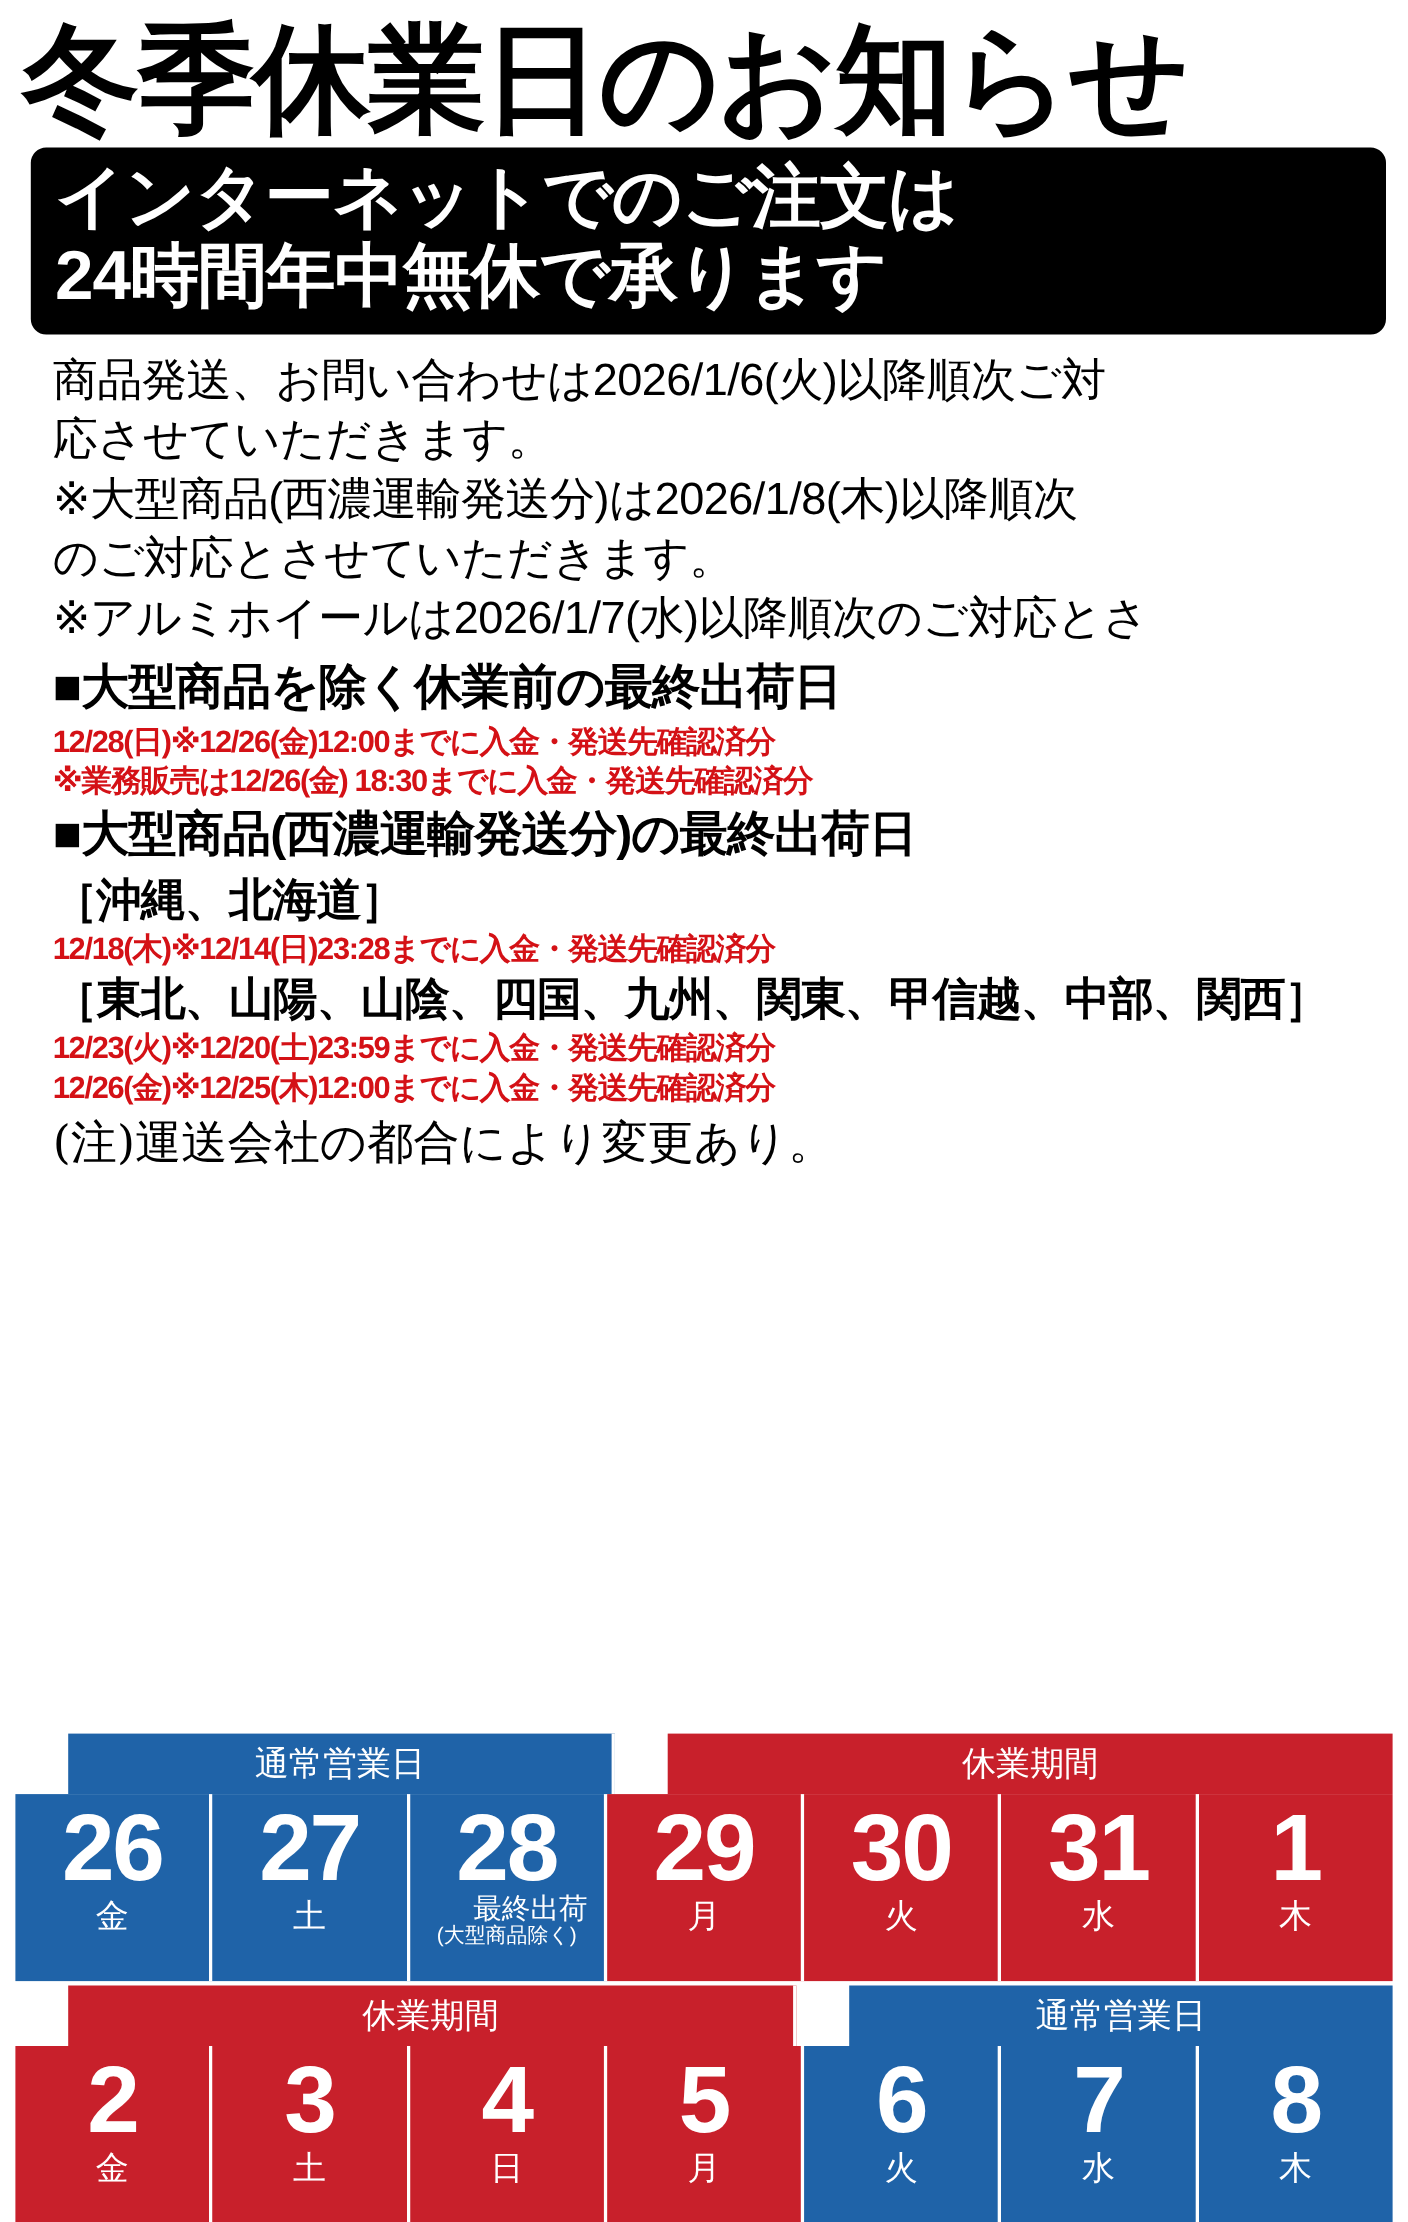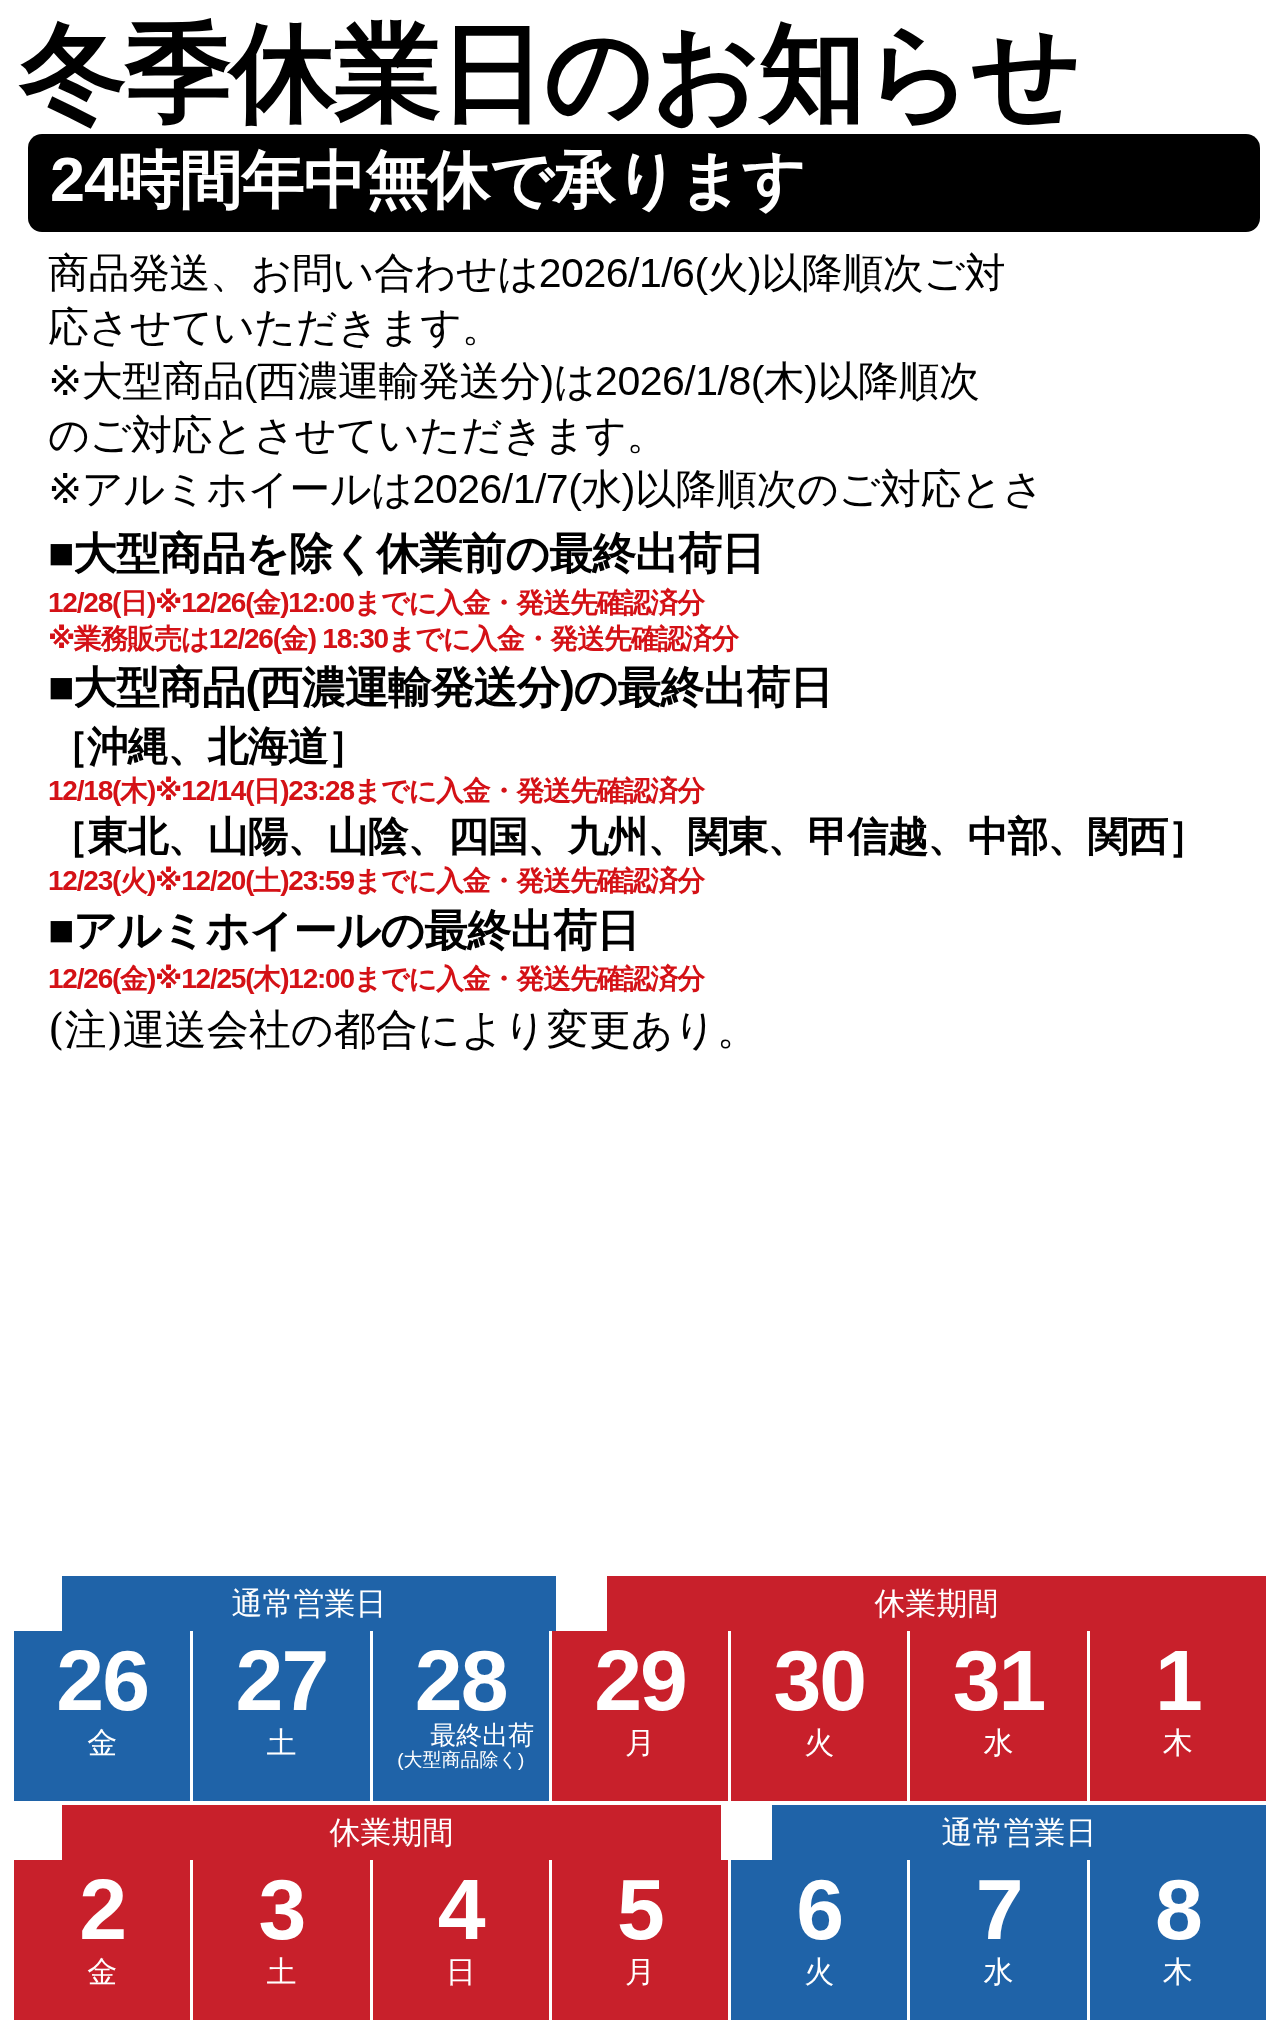--- a/index.html
+++ b/index.html
@@ -162,20 +162,21 @@
   .spacer-row { height: 4px; background: #fff; }
 </style>
 </head>
 <body>
 
 <div class="page">
 
   <h1 class="headline">冬季休業日のお知らせ</h1>
 
   <div class="banner">
+    <div class="banner-line">インターネットでのご注文は</div>
     <div class="banner-line">24時間年中無休で承ります</div>
   </div>
 
   <div class="body-block">
     <div class="body-line">商品発送、お問い合わせは2026/1/6(火)以降順次ご対</div>
     <div class="body-line">応させていただきます。</div>
     <div class="body-line">※大型商品(西濃運輸発送分)は2026/1/8(木)以降順次</div>
     <div class="body-line">のご対応とさせていただきます。</div>
     <div class="body-line">※アルミホイールは2026/1/7(水)以降順次のご対応とさ</div>
   </div>
@@ -188,21 +189,20 @@
 
   <div class="section">
     <div class="sec-head">■大型商品(西濃運輸発送分)の最終出荷日</div>
     <div class="sec-region">［沖縄、北海道］</div>
     <div class="sec-red">12/18(木)※12/14(日)23:28までに入金・発送先確認済分</div>
     <div class="sec-region">［東北、山陽、山陰、四国、九州、関東、甲信越、中部、関西］</div>
     <div class="sec-red">12/23(火)※12/20(土)23:59までに入金・発送先確認済分</div>
   </div>
 
   <div class="section">
-    <div class="sec-head">■アルミホイールの最終出荷日</div>
     <div class="sec-red">12/26(金)※12/25(木)12:00までに入金・発送先確認済分</div>
   </div>
 
   <div class="note">(注)運送会社の都合により変更あり。</div>
 
   <div class="calendar">
     <div class="cal-label-row" id="lbl-row-1">
         <div class="lbl blue" style="flex: 3 0 0px;">通常営業日</div>
         <div class="lbl red" style="flex: 4 0 0px;">休業期間</div>
       </div>

